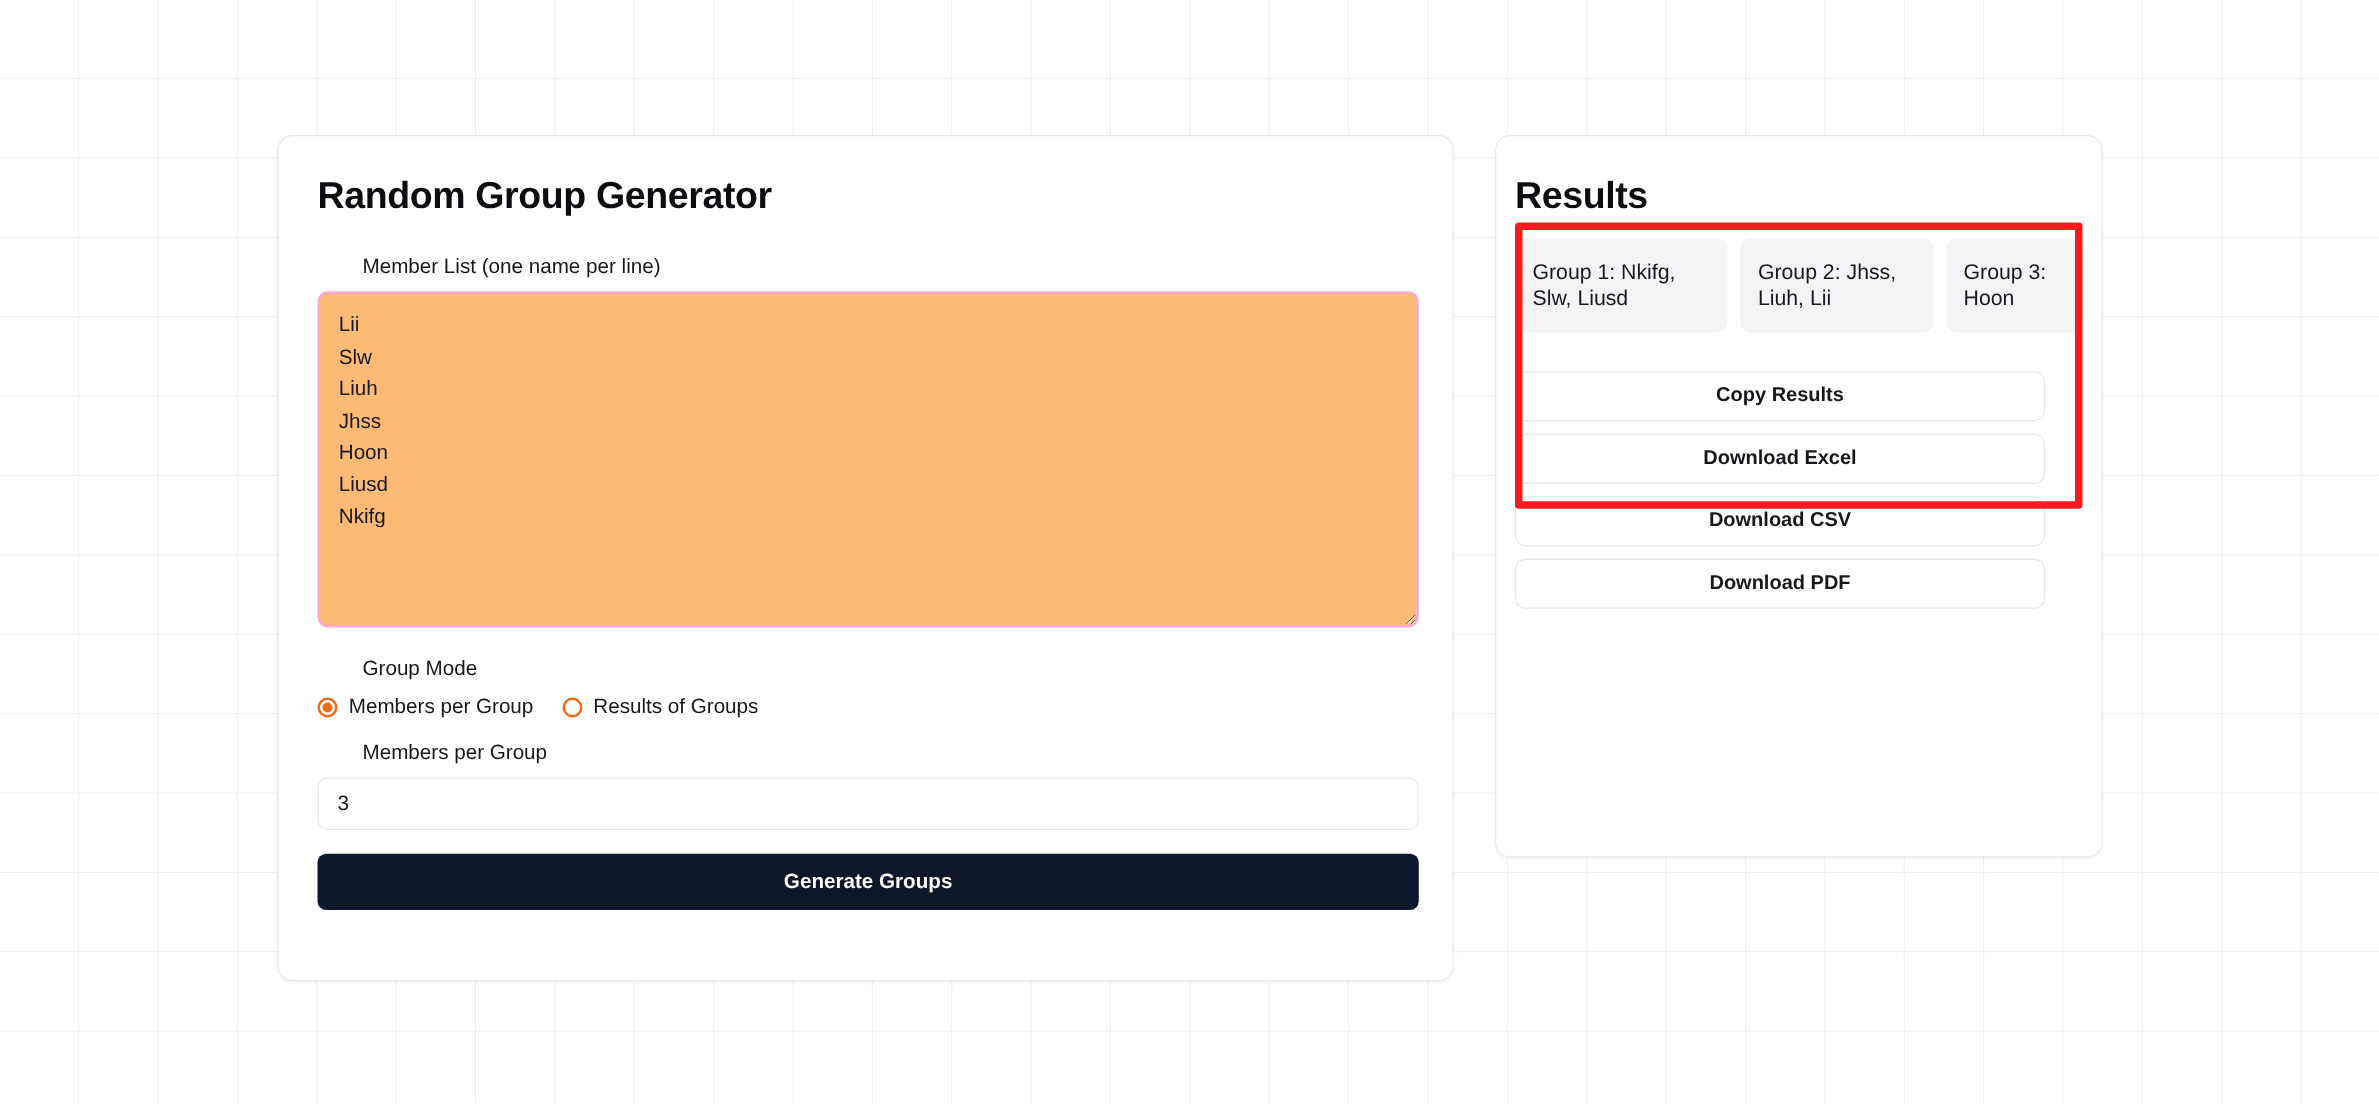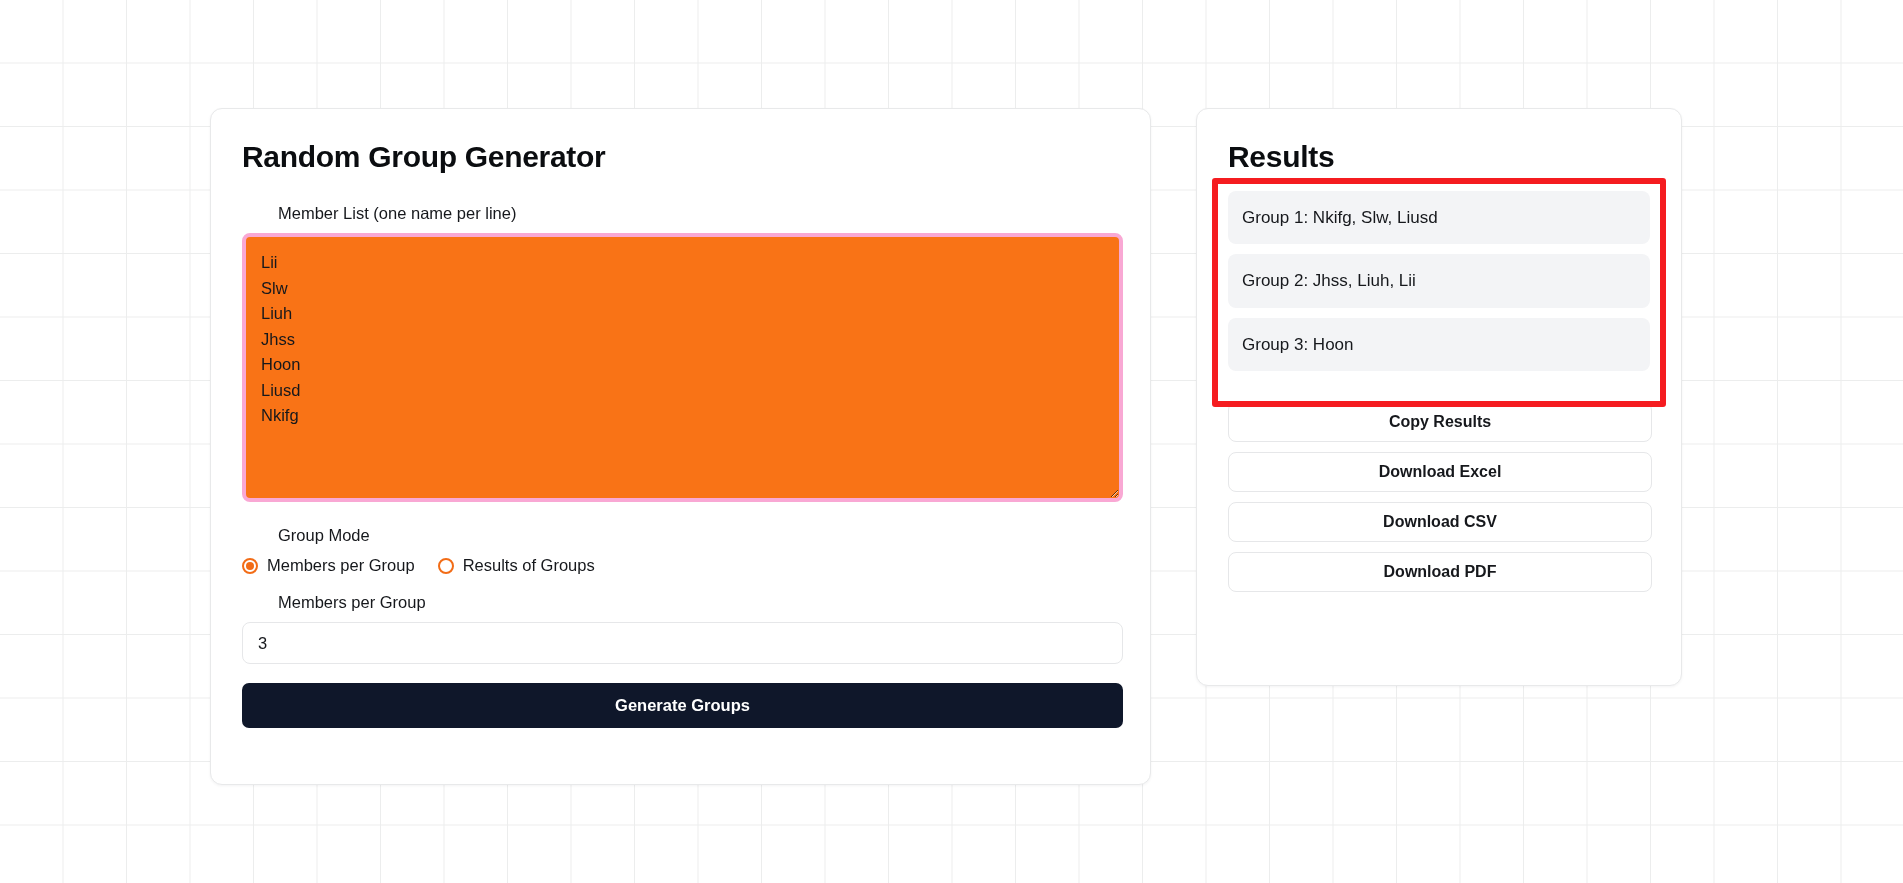--- a/index.html
+++ b/index.html
@@ -23,21 +23,21 @@
   }
 
   .page {
     position: absolute;
     inset: 0;
   }
 
   
   .generator-card {
     position: absolute;
-    left: 210px;
+    left: 222px;
     top: 108px;
     width: 941px;
     height: 677px;
     background: #ffffff;
     border: 1px solid #e8e9ea;
     border-radius: 12px;
     box-shadow: 0 1px 3px rgba(16,24,40,0.05);
     padding: 30px 31px;
   }
 
@@ -56,23 +56,23 @@
     color: #16181c;
     margin-bottom: 9px;
     line-height: 1.3;
     margin-left: 36px;
   }
 
   .member-textarea {
     display: block;
     width: 881px;
     height: 269px;
-    border: 4px solid #f9a8d4;
-    border-radius: 8px;
-    background: #f97316;
+    border: 2px solid #f9a8d4;
+    border-radius: 8px;
+    background: #fdba74;
     padding: 13px 15px;
     font-family: "Liberation Sans", sans-serif;
     font-size: 16.5px;
     line-height: 25.5px;
     color: #16181c;
     resize: vertical;
     outline: none;
     white-space: pre;
     overflow: auto;
   }
@@ -160,35 +160,34 @@
   .results-card {
     position: absolute;
     left: 1196px;
     top: 108px;
     width: 486px;
     height: 578px;
     background: #ffffff;
     border: 1px solid #e8e9ea;
     border-radius: 12px;
     box-shadow: 0 1px 3px rgba(16,24,40,0.05);
-    padding: 30px 31px;
+    padding: 30px 15px;
   }
 
   .results-title {
     font-size: 30px;
     font-weight: bold;
     letter-spacing: -0.3px;
     color: #0b0d10;
     line-height: 1.2;
     margin-bottom: 16px;
   }
 
   .groups-list {
     display: flex;
-    flex-direction: column;
     gap: 10px;
     position: relative;
   }
 
   
   .highlight-box {
     position: absolute;
     left: 1212px;
     top: 178px;
     width: 454px;

